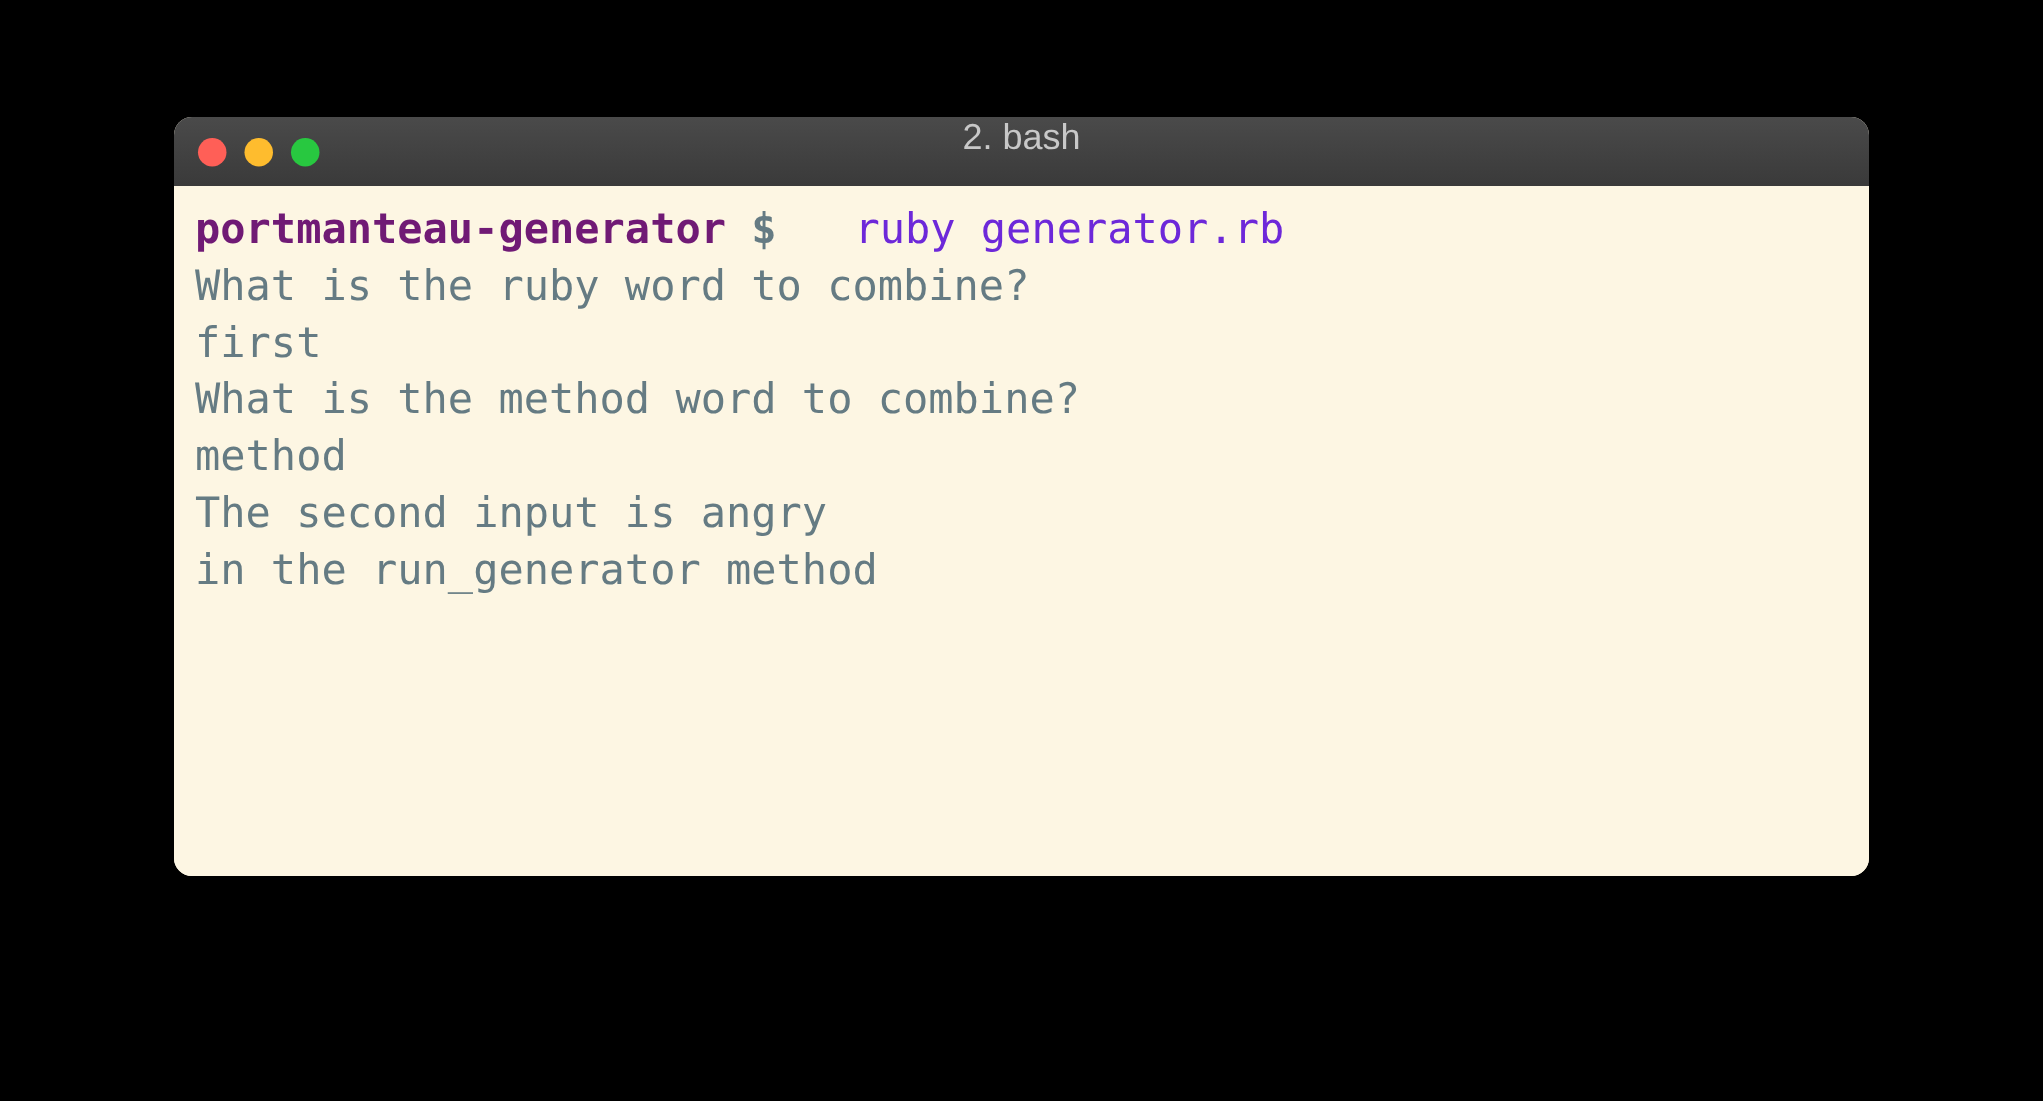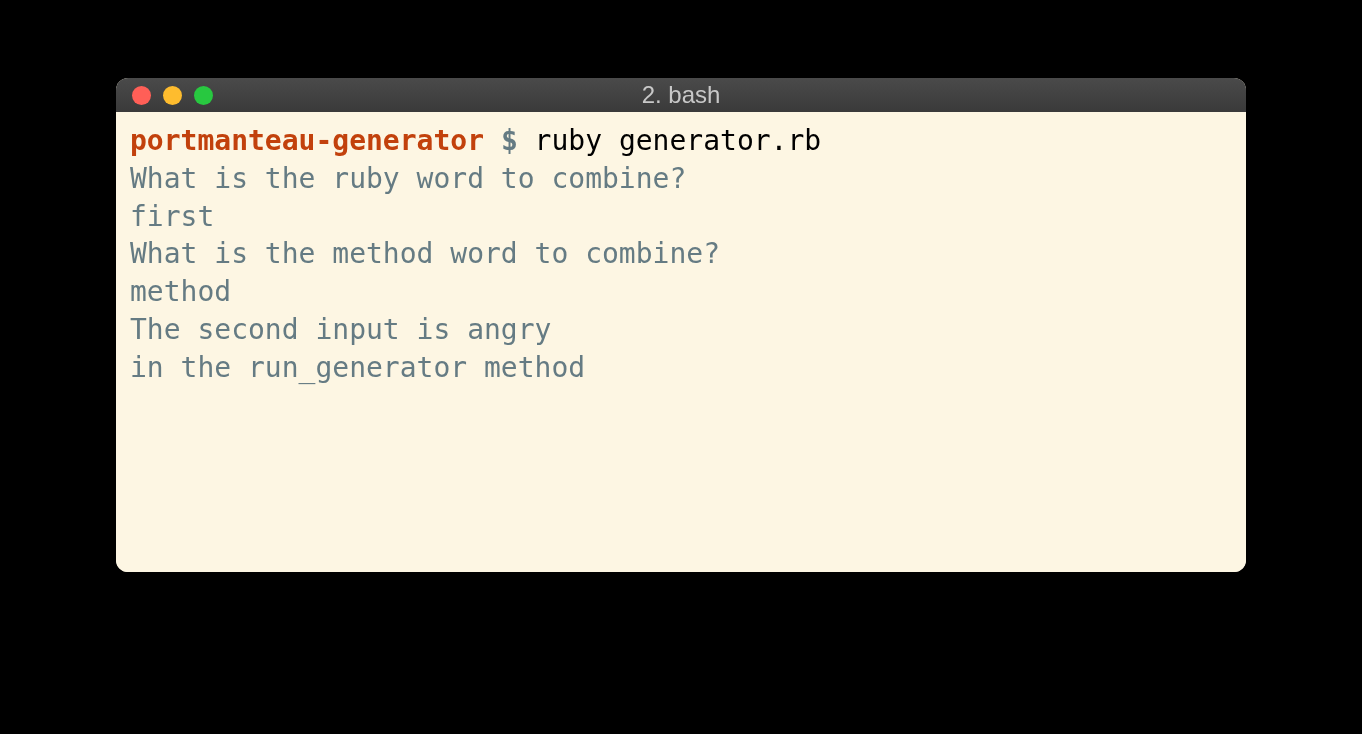--- a/index.html
+++ b/index.html
@@ -18,24 +18,23 @@
       font-family: "Menlo", "Monaco", "Consolas", monospace;
     }
     .terminal-window {
       width: 1130px;
       border-radius: 12px;
       overflow: hidden;
       box-shadow: 0 20px 60px rgba(0,0,0,0.6);
       background: #fdf6e3;
     }
     .title-bar {
-      height: 34px;
+      height: 46px;
       background: linear-gradient(to bottom, #4a4a4a, #3a3a3a);
       display: flex;
-      align-items: center;
       position: relative;
       padding: 0 16px;
     }
     .traffic-lights {
       display: flex;
       gap: 12px;
       align-items: center;
     }
     .traffic-light {
       width: 19px;
@@ -60,29 +59,30 @@
       padding: 10px 14px 120px 14px;
       font-size: 28px;
       line-height: 1.35;
       color: #657b83;
       min-height: 460px;
     }
     .line {
       white-space: pre;
     }
     .prompt-dir {
-      color: #c2410c;
+      color: #701a75;
       font-weight: bold;
     }
     .prompt-dollar {
       color: #657b83;
       font-weight: bold;
     }
     .cmd {
-      color: #000000;
+      color: #6d28d9;
+      margin-left: 35px;
     }
     .cursor {
       display: inline-block;
       width: 15px;
       height: 30px;
       background: #657b83;
       vertical-align: text-bottom;
       margin-bottom: 2px;
     }
   </style>

